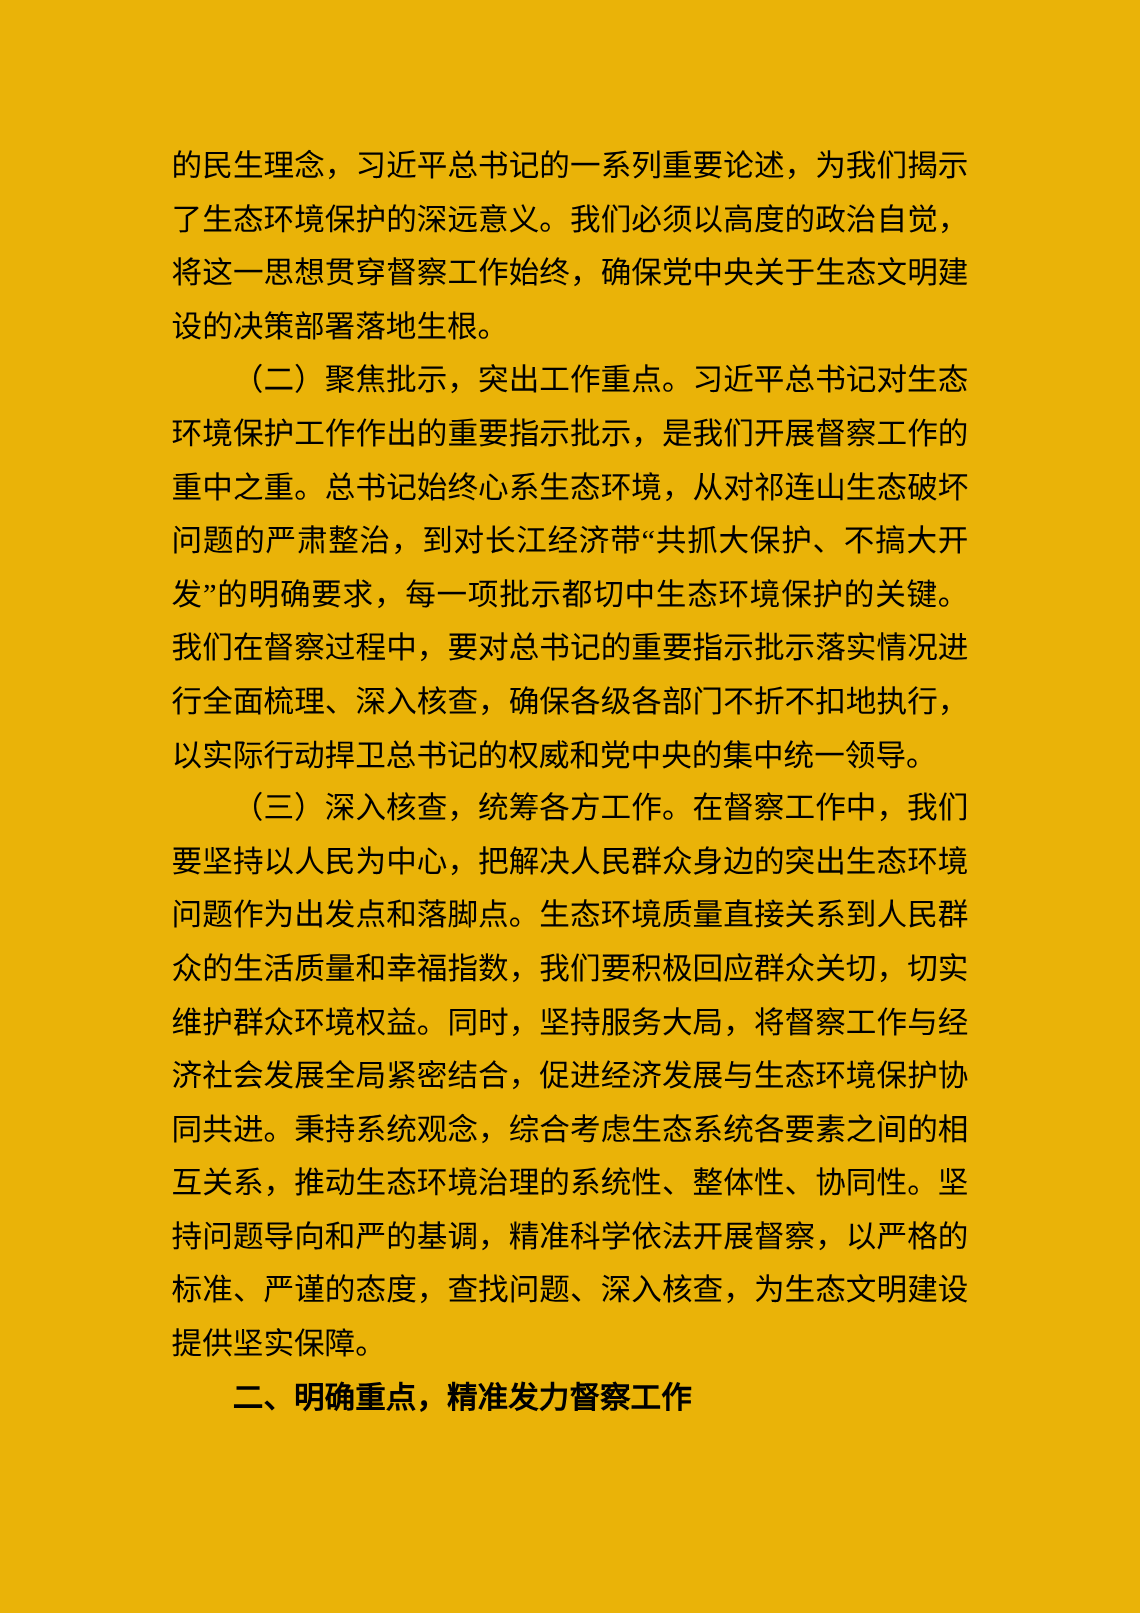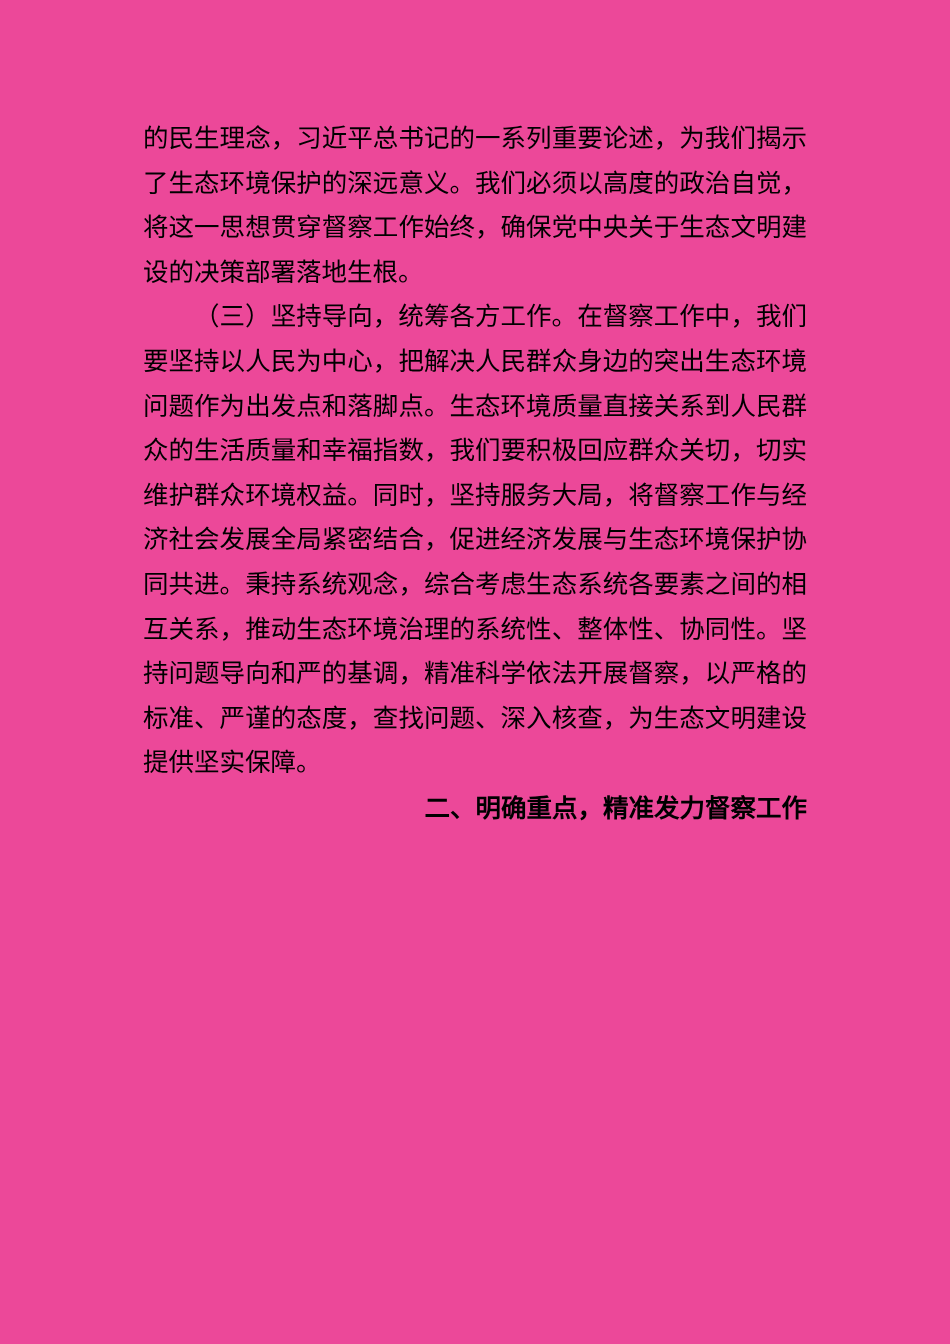--- a/index.html
+++ b/index.html
@@ -12,21 +12,21 @@
     background: #ffffff;
     position: relative;
     overflow: hidden;
     font-family: "Liberation Serif", serif;
   }
   .page {
     position: absolute;
     left: 0; top: 0;
     width: 950px;
     height: 1344px;
-    background: #ec4899;
+    background: #eab308;
   }
   .content {
     position: absolute;
     left: 143px;
     top: 117px;
     width: 664px;
     color: #000000;
     font-size: 25.5px;
     line-height: 44.6px;
     text-align: justify;
@@ -47,30 +47,31 @@
   }
   h2.heading {
     margin: 0;
     padding: 0;
     font-family: "Liberation Sans", sans-serif;
     font-weight: 700;
     font-size: 25.5px;
     line-height: 44.6px;
     text-indent: 2em;
     color: #000000;
-    text-align: right;
+    text-align: left;
   }
 </style>
 </head>
 <body>
 
 <div class="page">
   <div class="content">
 
     <p class="body"><span>的民生理念，习近平总书记的一系列重要论述，为我们揭示了生态环境保护的深远意义。我们必须以高度的政治自觉，将这一思想贯穿督察工作始终，确保党中央关于生态文明建设的决策部署落地生根。</span></p>
 
+    <p class="body indent"><span class="lead">（二）聚焦批示，突出工作重点。</span><span>习近平总书记对生态环境保护工作作出的重要指示批示，是我们开展督察工作的重中之重。总书记始终心系生态环境，从对祁连山生态破坏问题的严肃整治，到对长江经济带“共抓大保护、不搞大开发”的明确要求，每一项批示都切中生态环境保护的关键。我们在督察过程中，要对总书记的重要指示批示落实情况进行全面梳理、深入核查，确保各级各部门不折不扣地执行，以实际行动捍卫总书记的权威和党中央的集中统一领导。</span></p>
 
-    <p class="body indent"><span class="lead">（三）坚持导向，统筹各方工作。</span><span>在督察工作中，我们要坚持以人民为中心，把解决人民群众身边的突出生态环境问题作为出发点和落脚点。生态环境质量直接关系到人民群众的生活质量和幸福指数，我们要积极回应群众关切，切实维护群众环境权益。同时，坚持服务大局，将督察工作与经济社会发展全局紧密结合，促进经济发展与生态环境保护协同共进。秉持系统观念，综合考虑生态系统各要素之间的相互关系，推动生态环境治理的系统性、整体性、协同性。坚持问题导向和严的基调，精准科学依法开展督察，以严格的标准、严谨的态度，查找问题、深入核查，为生态文明建设提供坚实保障。</span></p>
+    <p class="body indent"><span class="lead">（三）深入核查，统筹各方工作。</span><span>在督察工作中，我们要坚持以人民为中心，把解决人民群众身边的突出生态环境问题作为出发点和落脚点。生态环境质量直接关系到人民群众的生活质量和幸福指数，我们要积极回应群众关切，切实维护群众环境权益。同时，坚持服务大局，将督察工作与经济社会发展全局紧密结合，促进经济发展与生态环境保护协同共进。秉持系统观念，综合考虑生态系统各要素之间的相互关系，推动生态环境治理的系统性、整体性、协同性。坚持问题导向和严的基调，精准科学依法开展督察，以严格的标准、严谨的态度，查找问题、深入核查，为生态文明建设提供坚实保障。</span></p>
 
     <h2 class="heading">二、明确重点，精准发力督察工作</h2>
 
   </div>
 </div>
 
 </body></html>

